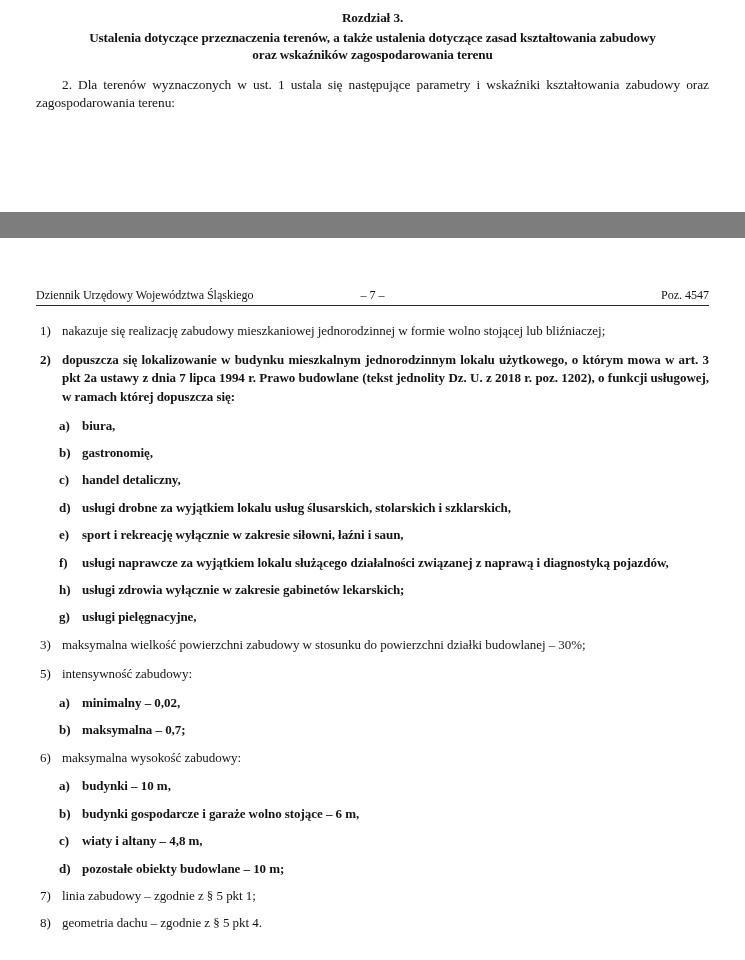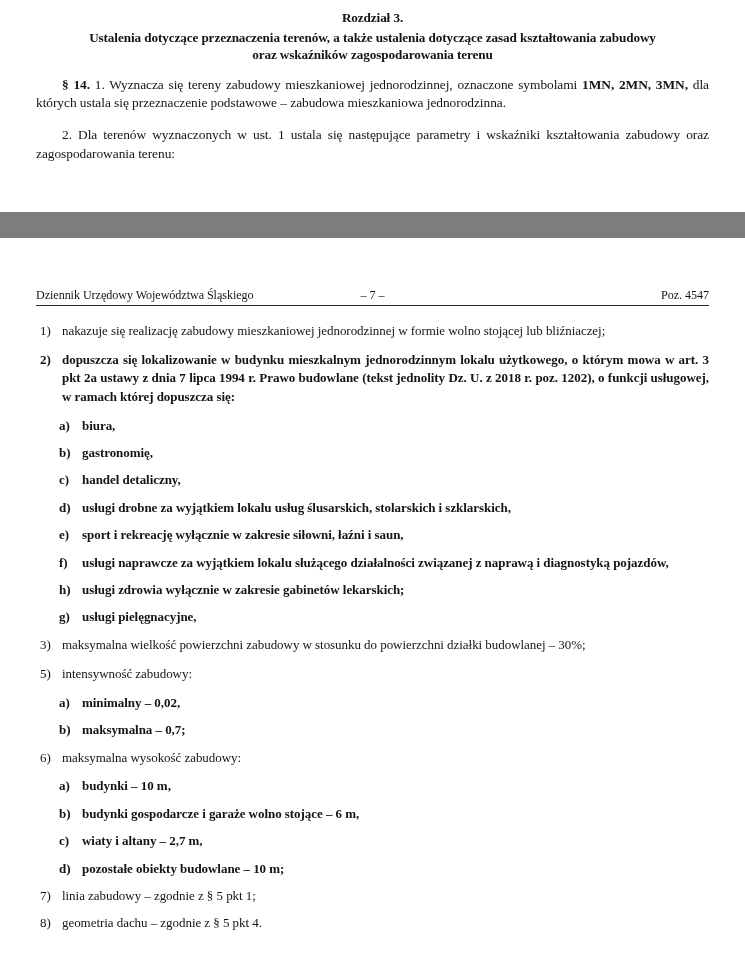--- a/index.html
+++ b/index.html
@@ -151,21 +151,20 @@
 <body>
 
 <div class="page-top">
 
   <div class="chapter-title">
     <span class="ln1">Rozdział 3.</span>
     <span class="ln2">Ustalenia dotyczące przeznaczenia terenów, a także ustalenia dotyczące zasad kształtowania zabudowy</span>
     <span class="ln3">oraz wskaźników zagospodarowania terenu</span>
   </div>
 
-  <p class="para"><span class="indent"></span><b>§ 14.</b><span> 1. Wyznacza się tereny zabudowy mieszkaniowej jednorodzinnej, oznaczone symbolami </span><b>1MN, 2MN, 3MN,</b><span> dla których ustala się przeznaczenie podstawowe – zabudowa mieszkaniowa jednorodzinna.</span></p>
 
   <p class="para"><span class="indent"></span><span>2. Dla terenów wyznaczonych w ust. 1 ustala się następujące parametry i wskaźniki kształtowania zabudowy oraz zagospodarowania terenu:</span></p>
 
 </div>
 
 <div class="page-gap"></div>
 
 <div class="page-bottom">
 
   <div class="running-head">
@@ -205,21 +204,21 @@
     <div class="li lvl2 tight"><span class="marker">a)</span><span>minimalny – 0,02,</span></div>
 
     <div class="li lvl2 tight"><span class="marker">b)</span><span>maksymalna – 0,7;</span></div>
 
     <div class="li lvl1"><span class="marker">6)</span><span>maksymalna wysokość zabudowy:</span></div>
 
     <div class="li lvl2 tight"><span class="marker">a)</span><span>budynki – 10 m,</span></div>
 
     <div class="li lvl2 tight"><span class="marker">b)</span><span>budynki gospodarcze i garaże wolno stojące – 6 m,</span></div>
 
-    <div class="li lvl2 tight"><span class="marker">c)</span><span>wiaty i altany – 2,7 m,</span></div>
+    <div class="li lvl2 tight"><span class="marker">c)</span><span>wiaty i altany – 4,8 m,</span></div>
 
     <div class="li lvl2 tight"><span class="marker">d)</span><span>pozostałe obiekty budowlane – 10 m;</span></div>
 
     <div class="li lvl1 tight"><span class="marker">7)</span><span>linia zabudowy – zgodnie z § 5 pkt 1;</span></div>
 
     <div class="li lvl1 tight"><span class="marker">8)</span><span>geometria dachu – zgodnie z § 5 pkt 4.</span></div>
 
   </div>
 
   <div class="cutoff">&nbsp;</div>

